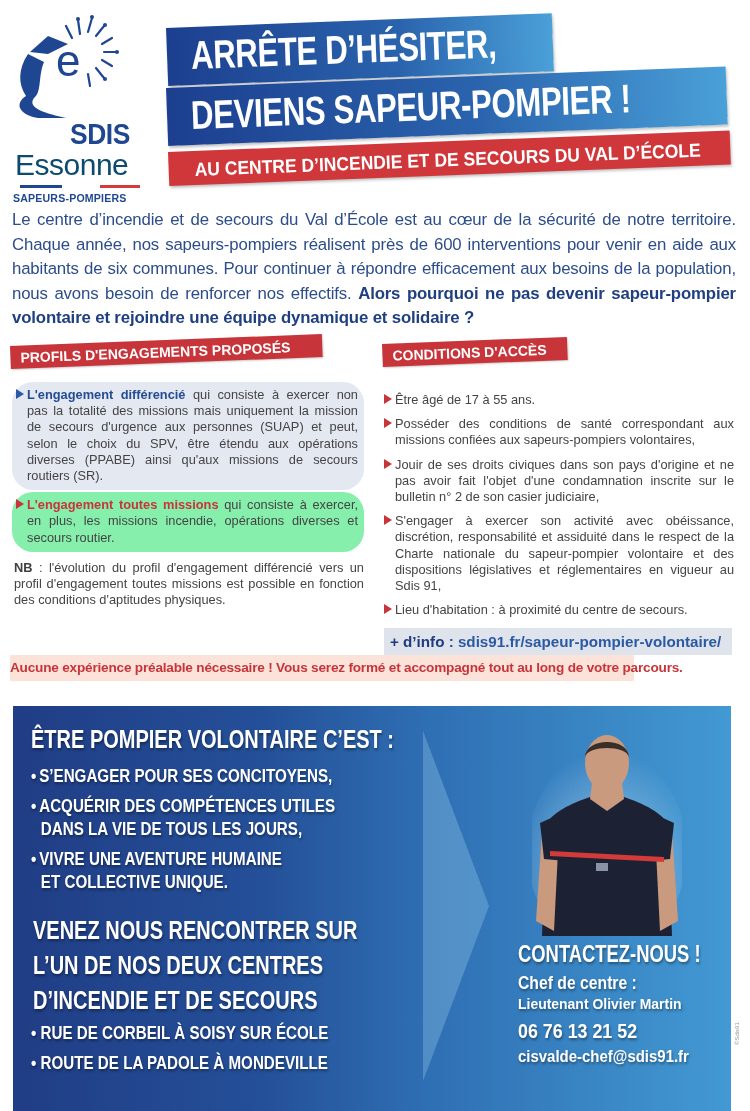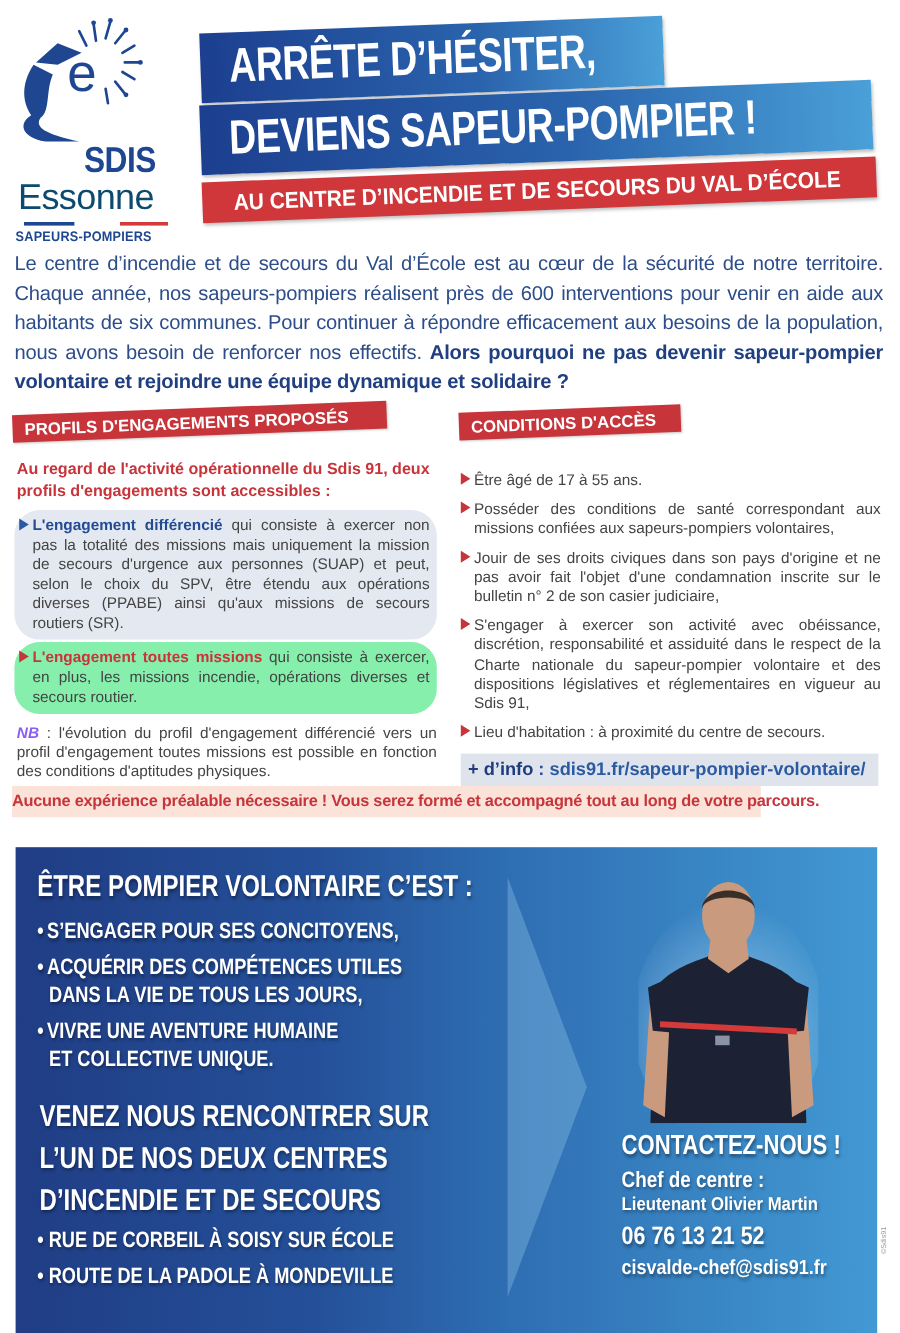--- a/index.html
+++ b/index.html
@@ -37,21 +37,21 @@
   .profile { padding: 5px 6px 6px 4px; font-size: 12.8px; line-height: 16.2px; color: #444; text-align: justify; border-radius: 21px; }
   .profile.blue { background: #e4e8f0; }
   .profile.pink { background: #86efac; margin-top: 2px; }
   .profile .tri { display: inline-block; width: 0; height: 0; border-top: 5px solid transparent; border-bottom: 5px solid transparent; margin-right: 3px; vertical-align: 0px; }
   .profile.blue .tri { border-left: 8px solid #2a5aa6; }
   .profile.pink .tri { border-left: 8px solid #c7343a; }
   .profile .pl { padding-left: 11px; display: block; text-indent: -11px; }
   .profile.blue b { color: #234c94; }
   .profile.pink b { color: #c7343a; }
   .nb { font-size: 12.8px; line-height: 16.2px; color: #444; margin-top: 8px; padding-left: 2px; text-align: justify; }
-  .nb b { color: #8b5cf6; font-style: italic; }
+  .nb b { color: #404040; }
 
   
   .right-col { position: absolute; left: 384px; top: 392px; width: 350px; }
   .cond { font-size: 12.8px; line-height: 16.2px; color: #444; padding-left: 11px; text-indent: -11px; margin-bottom: 8px; text-align: justify; }
   .cond .tri { display: inline-block; width: 0; height: 0; border-top: 5px solid transparent; border-bottom: 5px solid transparent; border-left: 8px solid #c7343a; margin-right: 3px; text-indent: 0; }
   .info-box { margin-top: 10px; background: #dfe3ec; padding: 5px 6px 5px 6px; font-size: 15.2px; font-weight: bold; color: #2b4f95; white-space: nowrap; width: 348px; }
   .info-box .lbl { color: #1f3c7e; }
   .info-box .url { font-weight: bold; color: #2b5aa3; }
 
   
@@ -127,21 +127,20 @@
 <div class="title-band band3">
   <span>AU CENTRE D’INCENDIE ET DE SECOURS DU VAL D’ÉCOLE</span>
 </div>
 
 <p class="intro"><span>Le centre d’incendie et de secours du Val d’École est au cœur de la sécurité de notre territoire. Chaque année, nos sapeurs-pompiers réalisent près de 600 interventions pour venir en aide aux habitants de six communes. Pour continuer à répondre efficacement aux besoins de la population, nous avons besoin de renforcer nos effectifs. </span><b>Alors pourquoi ne pas devenir sapeur-pompier volontaire et rejoindre une équipe dynamique et solidaire ?</b></p>
 
 <div class="sect-head sh-left">PROFILS D'ENGAGEMENTS PROPOSÉS</div>
 <div class="sect-head sh-right">CONDITIONS D'ACCÈS</div>
 
 <div class="left-col">
-  <div class="lead">Au regard de l'activité opérationnelle du Sdis 91, deux profils d'engagements sont accessibles :</div>
 
   <div class="profile blue">
     <span class="pl"><span class="tri"></span><b>L'engagement différencié</b><span> qui consiste à exercer non pas la totalité des missions mais uniquement la mission de secours d'urgence aux personnes (SUAP) et peut, selon le choix du SPV, être étendu aux opérations diverses (PPABE) ainsi qu'aux missions de secours routiers (SR).</span></span>
   </div>
 
   <div class="profile pink">
     <span class="pl"><span class="tri"></span><b>L'engagement toutes missions</b><span> qui consiste à exercer, en plus, les missions incendie, opérations diverses et secours routier.</span></span>
   </div>
 
   <div class="nb"><b>NB</b><span> : l'évolution du profil d'engagement différencié vers un profil d'engagement toutes missions est possible en fonction des conditions d'aptitudes physiques.</span></div>

